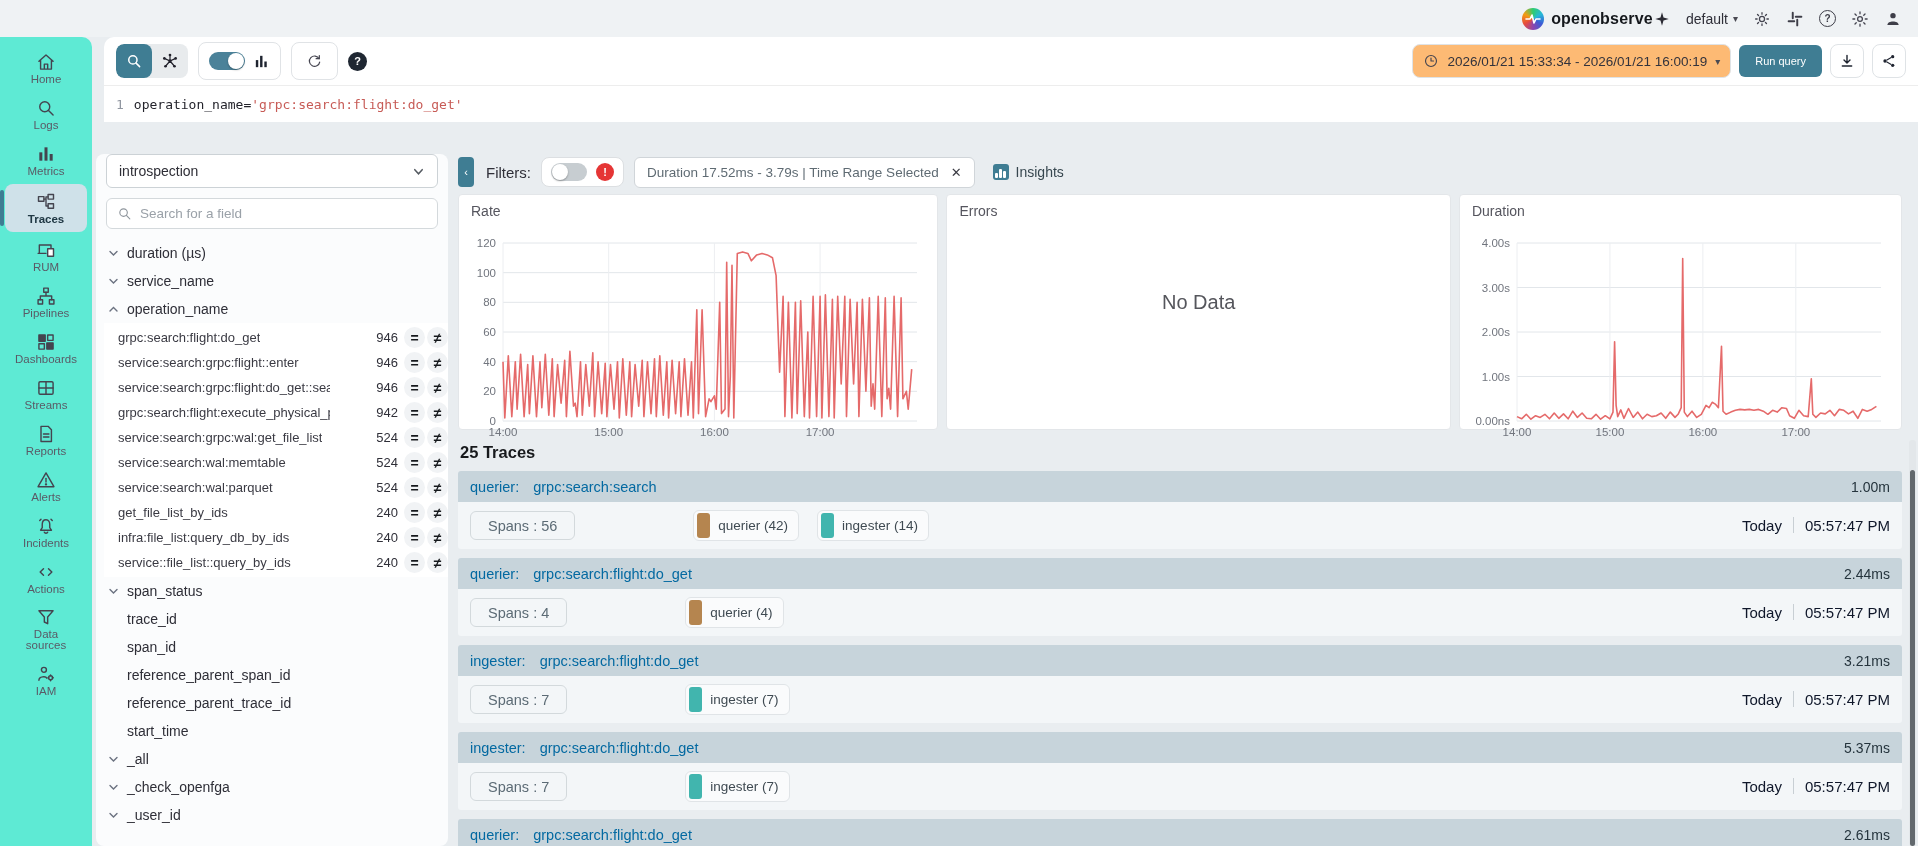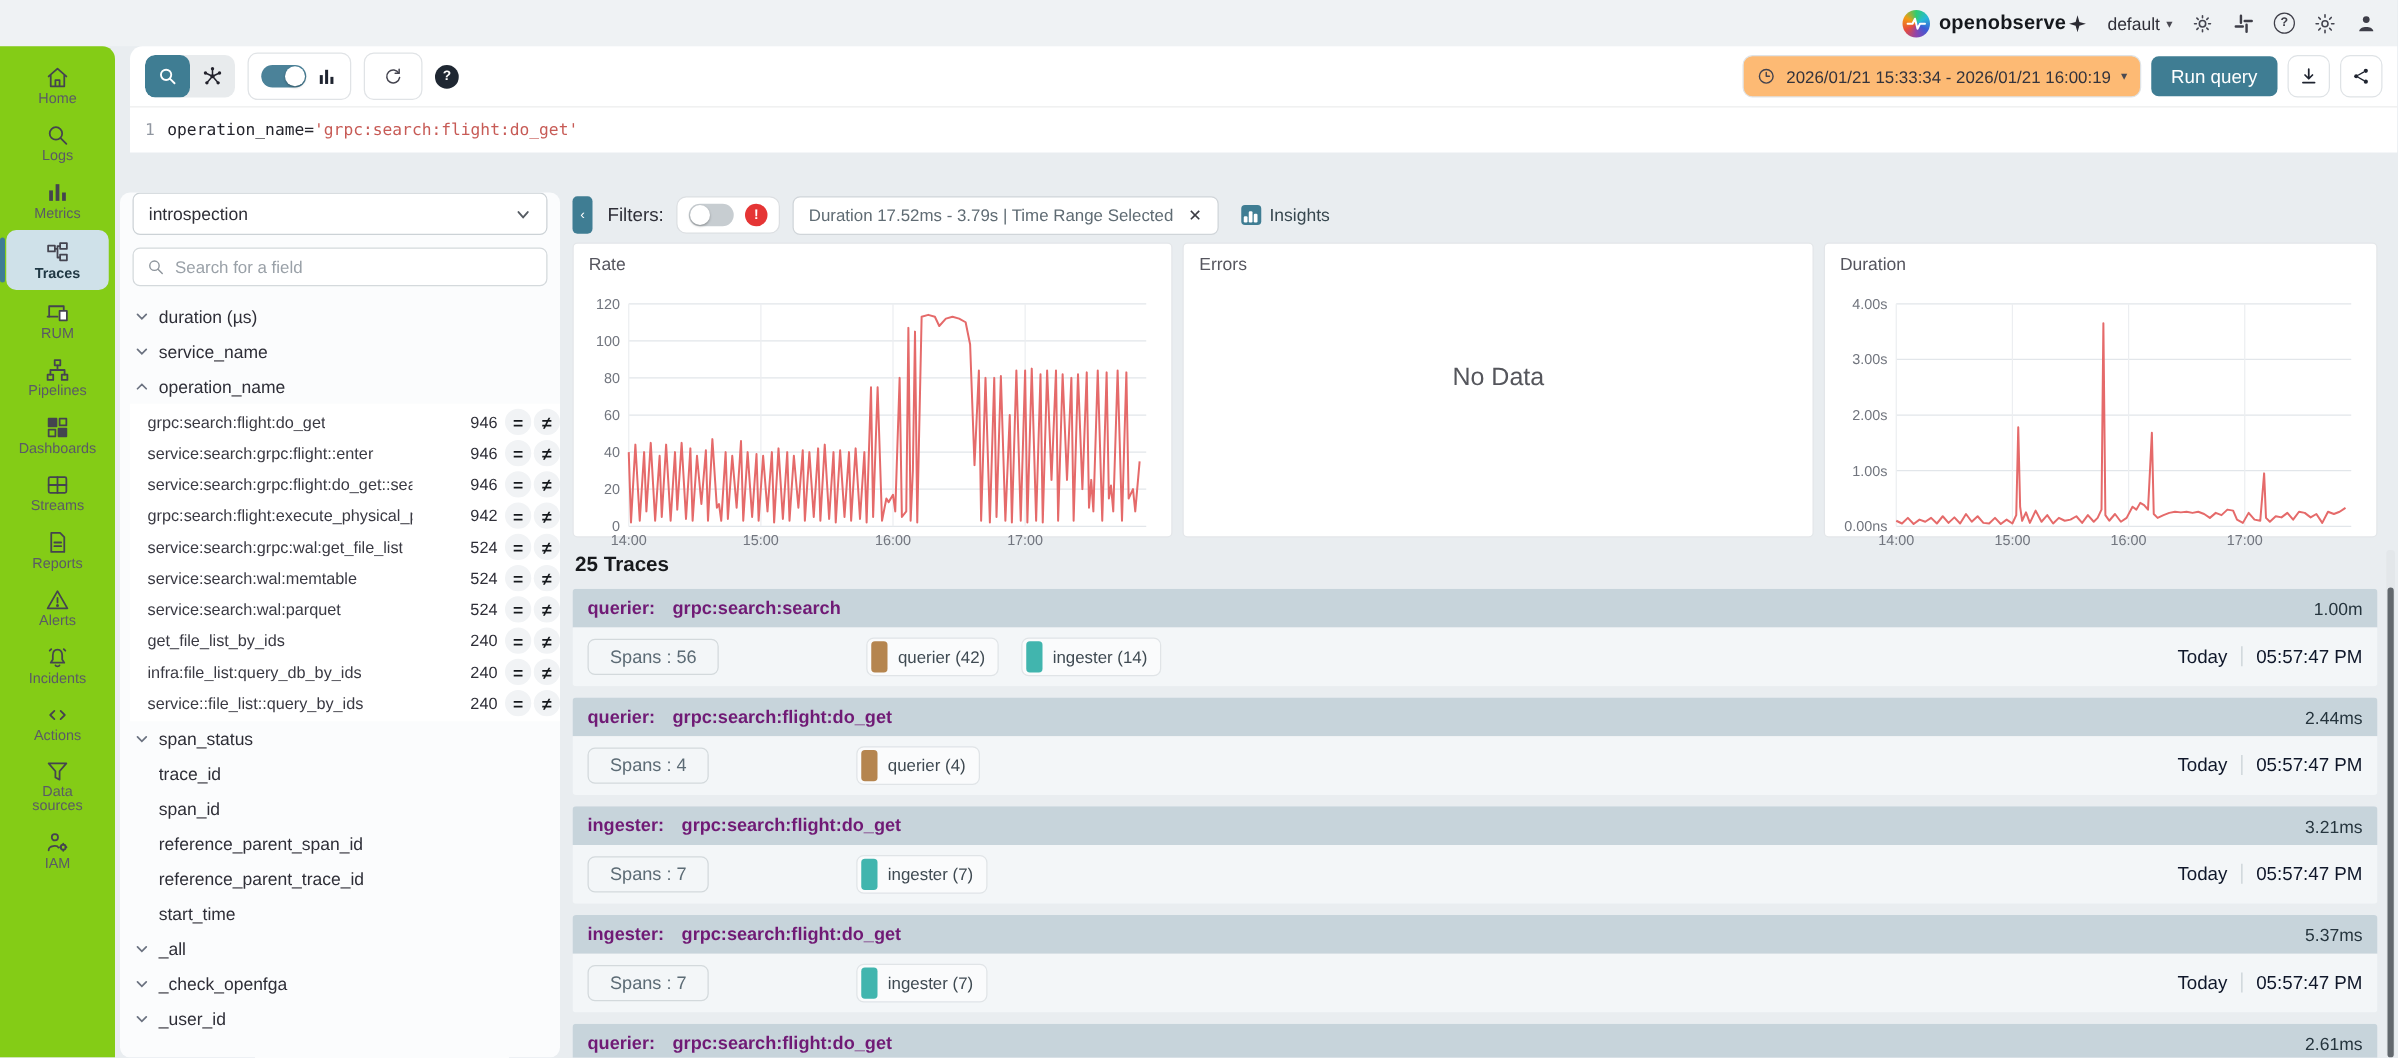--- a/index.html
+++ b/index.html
@@ -14,21 +14,21 @@
   .logo-mark{width:22px;height:22px;border-radius:50%;background:conic-gradient(#2ecc71,#27b8d8,#3b5bd6,#8e44ad,#e74c3c,#f39c12,#2ecc71);display:flex;align-items:center;justify-content:center}
   .logo-text{font-weight:700;font-size:16px;color:#15181c;letter-spacing:.2px}
   .header-right{display:flex;align-items:center;gap:15px}
   .hdr-btn{display:flex;align-items:center;gap:5px;cursor:pointer;background:none;border:none}
   .org-label{font-size:14px;color:#2f2f38}
   .caret{font-size:10px;color:#4a4a52}
   .help-ring{width:17px;height:17px;border:1.6px solid #3e3e48;border-radius:50%;display:flex;align-items:center;justify-content:center;font-size:10px;font-weight:700;color:#3e3e48}
 
   
   .app-row{display:flex;height:809px}
-  .rail{width:92px;background:#84cc16;border-radius:0 10px 0 0;padding-top:8px;display:flex;flex-direction:column;flex:none}
+  .rail{width:92px;background:#5eead4;border-radius:0 10px 0 0;padding-top:8px;display:flex;flex-direction:column;flex:none}
   .rail-item{position:relative;height:44px;display:flex;flex-direction:column;align-items:center;justify-content:center;gap:2px;cursor:pointer;margin:1px 5px;border-radius:8px}
   .rail-item .lbl{font-size:11.5px;color:#5a5a66;line-height:11px;text-align:center}
   .rail-item.active{background:#cfe1e9;height:48px}
   .rail-item.active::before{content:"";position:absolute;left:-5px;top:6px;bottom:6px;width:4px;border-radius:3px;background:#3f7d93}
   .rail-item.active .lbl{color:#203844;font-weight:700}
   .icon-stroke{stroke:#44444f;stroke-width:1.7;fill:none;stroke-linecap:round;stroke-linejoin:round}
 
   .col-right{flex:1;margin-left:4px;display:flex;flex-direction:column;min-width:0}
 
   
@@ -39,21 +39,21 @@
   .outline-group{display:flex;align-items:center;gap:8px;border:1px solid #e0e3e6;border-radius:8px;background:#fff;padding:4px 10px;height:38px}
   .toggle{position:relative;width:36px;height:18px;border-radius:9px;cursor:pointer}
   .toggle.on{background:#4b8299}
   .toggle.on::after{content:"";position:absolute;right:1px;top:1px;width:16px;height:16px;background:#fff;border-radius:50%;box-shadow:0 1px 2px rgba(0,0,0,.3)}
   .toggle.off{background:#c7cdd1}
   .toggle.off::after{content:"";position:absolute;left:1px;top:1px;width:16px;height:16px;background:#fff;border-radius:50%;box-shadow:0 1px 2px rgba(0,0,0,.3)}
   .qmark-dark{width:19px;height:19px;background:#1f2732;border-radius:50%;color:#fff;font-size:11px;font-weight:700;display:flex;align-items:center;justify-content:center;cursor:pointer}
   .toolbar-right{margin-left:auto;display:flex;align-items:center;gap:8px}
   .time-range{display:flex;align-items:center;gap:8px;border:1px solid #dfe3e6;border-radius:8px;height:34px;padding:0 10px;background:#fdba74;cursor:pointer}
   .time-range .tr-text{font-size:13.5px;color:#33333c}
-  .run-btn{background:#3f7d93;color:#fff;border:none;border-radius:6px;height:32px;padding:0 16px;font-size:15px;cursor:pointer}
+  .run-btn{background:#3f7d93;color:#fff;border:none;border-radius:6px;height:32px;padding:0 16px;font-size:11px;cursor:pointer}
   .sq-btn{width:34px;height:34px;border:1px solid #dfe3e6;border-radius:8px;background:#fff;display:flex;align-items:center;justify-content:center;cursor:pointer}
 
   
   .query-row{height:37px;background:#fff;margin-left:8px;border-top:1px solid #ededed;display:flex;align-items:center;font-family:"DejaVu Sans Mono",monospace;font-size:13px;padding-left:12px;gap:10px}
   .query-row .ln{color:#9096a0}
   .query-row .qpre{color:#24242c}
   .query-row .qstr{color:#c75b56}
 
   
   .content-row{flex:1;display:flex;gap:8px;margin-top:32px;min-height:0}
@@ -97,21 +97,21 @@
   .chart-panel.duration{flex:0.96}
   .chart-panel h3{font-size:14px;font-weight:400;color:#55555e;margin:0 0 16px 2px}
   .chart-box{flex:1}
   .chart-box text{font-family:"Liberation Sans",sans-serif;font-size:11.5px;fill:#71757e}
   .no-data{margin-top:56px;text-align:center;font-size:20px;color:#55565c}
 
   .traces-count{font-size:16.5px;font-weight:700;color:#17191c;margin:13px 0 9px 2px}
   .trace-list{display:flex;flex-direction:column;gap:9px}
   .trace-row{border-radius:3px;overflow:hidden;cursor:pointer}
   .trace-head{height:31px;background:#c7d4db;display:flex;align-items:center;justify-content:space-between;padding:0 12px}
-  .trace-title{display:flex;gap:14px;font-size:14.5px;font-weight:700;color:#701a75}
+  .trace-title{display:flex;gap:14px;font-size:14.5px;font-weight:400;color:#0369a1}
   .trace-duration{font-size:14px;color:#25343d}
   .trace-body{height:47px;background:#f3f6f8;display:flex;align-items:center;padding:0 12px}
   .spans-chip{border:1px solid #d3d9dc;border-radius:6px;height:29px;display:flex;align-items:center;padding:0 17px;color:#5c6b75;font-size:14.5px}
   .svc-chips{margin-left:118px;display:flex;gap:18px}
   .svc-chip{display:flex;align-items:center;gap:8px;border:1px solid #e0e4e7;background:#fafbfc;border-radius:6px;padding:2px 10px 2px 3px;font-size:13.5px;color:#3f4a52}
   .swatch{width:13px;height:25px;border-radius:3px;display:inline-block}
   .trace-time{margin-left:auto;display:flex;align-items:flex-start;gap:11px;color:#0f172a;font-size:15px}
   .vline{width:1px;height:16px;background:#c8cfd4;display:inline-block}
 
   .page-scrollbar{position:absolute;right:3px;top:470px;width:5px;height:376px;background:#62686d;border-radius:3px}

